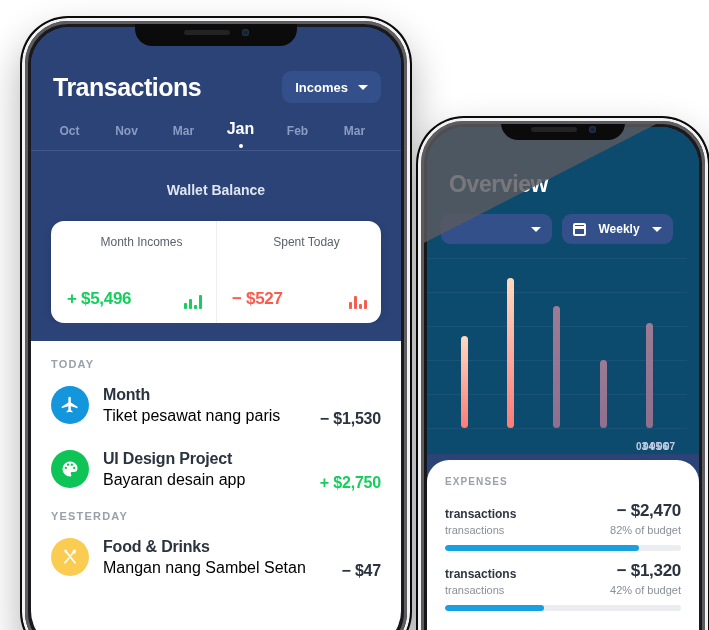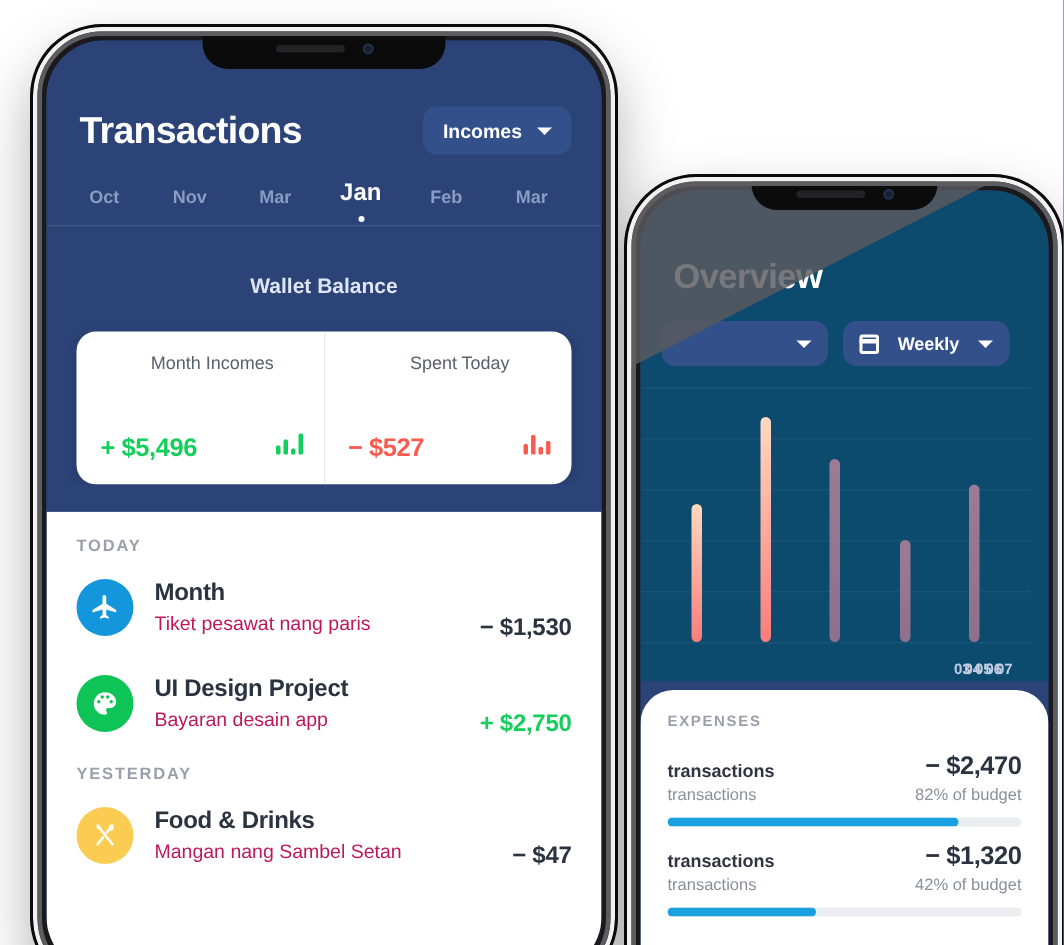--- a/index.html
+++ b/index.html
@@ -259,21 +259,21 @@
     display:flex;
     box-shadow:0 2px 9px rgba(0,0,0,.13);
     overflow:hidden;
   }
   .stat{
     flex:1;
     padding:14px 0 14px 16px;
   }
   .stat + .stat{border-left:1px solid #eceef1;padding-left:15px;}
   .stat-lab{font-size:12px;color:#5a626e;margin-bottom:9px;}
-  .stat-row{display:flex;align-items:flex-start;justify-content:space-between;padding-right:14px;margin-top:40px;}
+  .stat-row{display:flex;align-items:flex-end;justify-content:space-between;padding-right:14px;margin-top:40px;}
   .stat-val{font-size:17px;font-weight:bold;letter-spacing:-.3px;}
   .stat-val.up{color:#15cf5c;}
   .stat-val.down{color:#fa5b4e;}
   .spark{display:flex;align-items:flex-end;gap:2px;height:14px;}
   .spark i{width:3px;border-radius:1px;display:block;}
   .spark.up i{background:#15cf5c;}
   .spark.down i{background:#fa5b4e;}
   .bal-pad{height:18px;background:#2b4377;}
 
   .f-list{
@@ -293,21 +293,21 @@
     margin-bottom:18px;
   }
   .tx-ico{
     width:38px;height:38px;border-radius:50%;
     flex:0 0 auto;
     display:flex;align-items:center;justify-content:center;
     margin-right:14px;
   }
   .tx-mid{flex:1;min-width:0;}
   .tx-name{font-size:16px;color:#2b3340;font-weight:bold;letter-spacing:-.2px;}
-  .tx-desc{font-size:13px;color:#be185d;margin-top:3px;}
+  .tx-desc{font-size:16px;color:#000000;margin-top:3px;}
   .tx-amt{font-size:16px;font-weight:bold;letter-spacing:-.2px;white-space:nowrap;margin-top:28px;}
   .tx-amt.neg{color:#2b3340;}
   .tx-amt.pos{color:#15cf5c;}
 
   
   .cast-shadow{
     position:absolute;
     left:418px;top:118px;
     width:290px;height:170px;
     z-index:25;

